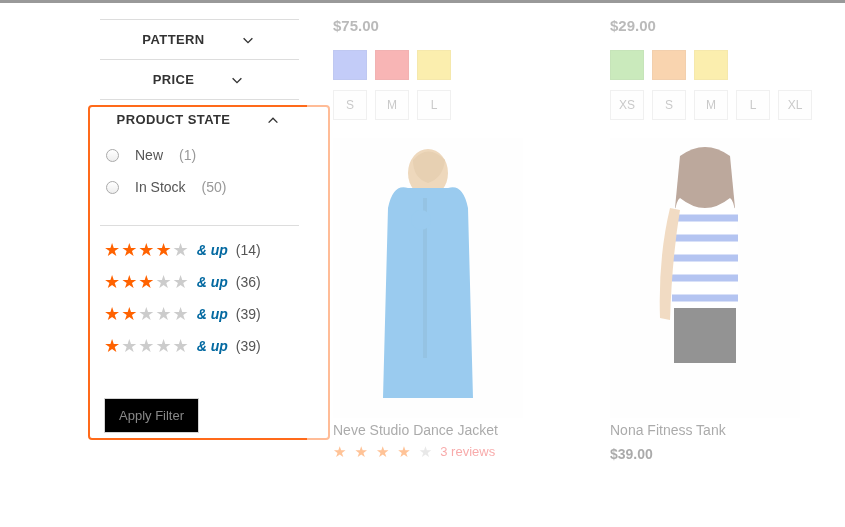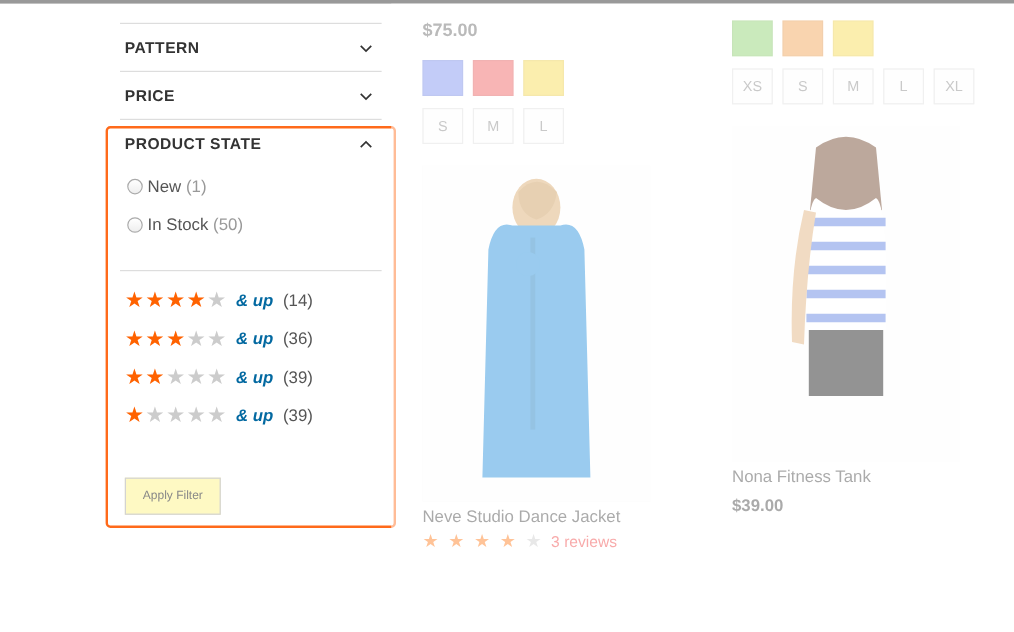--- a/index.html
+++ b/index.html
@@ -1,39 +1,39 @@
 <!DOCTYPE html>
 <html><head>
 <meta charset="utf-8">
 <style>
   * { box-sizing: border-box; margin: 0; padding: 0; }
   body { font-family: Arial, Helvetica, sans-serif; font-size: 14px; color: #333; background: #fff; width: 845px; }
   .topline { height: 3px; background: #999; width: 100%; }
   .wrap { display: flex; padding: 0 0 20px 0; }
   .sidebar { width: 335px; padding: 16px 0 0 100px; position: relative; }
-  .main { flex: 1; padding: 14px 10px 0 26px; display: flex; gap: 33px; position: relative; }
+  .main { flex: 1; padding: 14px 10px 0 26px; display: flex; gap: 52px; position: relative; }
   .main::before { content: ""; position: absolute; inset: 0; background: rgba(255,255,255,0.55); z-index: 10; pointer-events: none; }
   .section { border-top: 1px solid #ddd; margin-right: 8px; }
-  .section-head { display: flex; justify-content: space-between; align-items: center; padding: 12px 6px 12px 4px; cursor: pointer; gap: 36px; }
+  .section-head { display: flex; justify-content: center; align-items: center; padding: 12px 6px 12px 4px; cursor: pointer; gap: 36px; }
   .section-title { font-size: 13px; font-weight: 600; letter-spacing: 0.4px; color: #333; text-transform: uppercase; }
   .chev { width: 14px; height: 14px; display: inline-block; }
   .chev svg { width: 14px; height: 14px; stroke: #333; }
-  .radio-row { display: flex; align-items: center; gap: 4px; padding: 4px 2px 12px 4px; color: #555; }
+  .radio-row { display: flex; align-items: center; gap: 16px; padding: 4px 2px 12px 4px; color: #555; }
   .radio-row:first-of-type { padding-top: 0; }
   .fake-radio { width: 13px; height: 13px; border: 1px solid #aaa; border-radius: 50%; background: linear-gradient(#fff,#eee); display: inline-block; }
   .count { color: #999; }
   .divider { border-top: 1px solid #ddd; margin: 6px 0 0 0; }
   .rating-row { display: flex; align-items: center; gap: 6px; padding: 7px 2px; font-size: 14px; }
   .stars { display: inline-flex; gap: 1px; }
   .star { color: #ccc; font-size: 18px; line-height: 1; }
   .star.fill { color: #ff6200; }
   .andup { color: #0369a1; font-style: italic; margin-left: 2px; font-weight: bold; }
   .rcount { color: #555; margin-left: 2px; text-align: right; }
   .highlight { position: absolute; border: 2px solid #ff6a1a; border-radius: 4px; left: 88px; top: 102px; width: 242px; height: 335px; pointer-events: none; }
-  .apply { margin: 22px 0 0 4px; padding: 9px 14px; background: #fef9c3; border: 1px solid #d3d3d3; color: #888; font-size: 10px; cursor: pointer; }
+  .apply { margin: 22px 0 0 4px; padding: 9px 14px; background: #000000; border: 1px solid #d3d3d3; color: #888; font-size: 13px; cursor: pointer; }
   .product { width: 225px; }
   .price { color: #666; font-size: 15px; font-weight: 600; margin-bottom: 16px; }
   .swatches, .sizes { display: flex; gap: 8px; margin-bottom: 10px; }
   .swatch { width: 34px; height: 30px; box-shadow: inset 0 0 0 1px rgba(0,0,0,0.06); }
   .size { width: 34px; height: 30px; border: 1px solid #ddd; display: flex; align-items: center; justify-content: center; font-size: 12px; color: #888; background: #fcfcfc; }
   .photo { width: 190px; height: 280px; margin-top: 18px; background: #f7f7f7; display: flex; align-items: flex-end; justify-content: center; overflow: hidden; }
   .photo svg { width: 100%; height: 100%; }
   .pname { font-size: 14px; color: #444; margin-top: 4px; }
   .revrow { display: flex; align-items: center; gap: 8px; margin-top: 6px; }
   .smallstar { color: #ff7a1a; font-size: 15px; line-height: 1; }
@@ -176,20 +176,21 @@
         <div class="revrow">
           <span class="smallstar">★</span>
           <span class="smallstar">★</span>
           <span class="smallstar">★</span>
           <span class="smallstar">★</span>
           <span class="smallstar dim">★</span>
           <span class="revlink">3 reviews</span>
         </div>
       </div>
       <div class="product">
+        <div class="price">$29.00</div>
         <div class="swatches">
           <div class="swatch" style="background: rgb(139, 209, 107);"></div>
           <div class="swatch" style="background: rgb(242, 160, 78);"></div>
           <div class="swatch" style="background: rgb(247, 217, 76);"></div>
         </div>
         <div class="sizes">
           <div class="size">XS</div>
           <div class="size">S</div>
           <div class="size">M</div>
           <div class="size">L</div>

